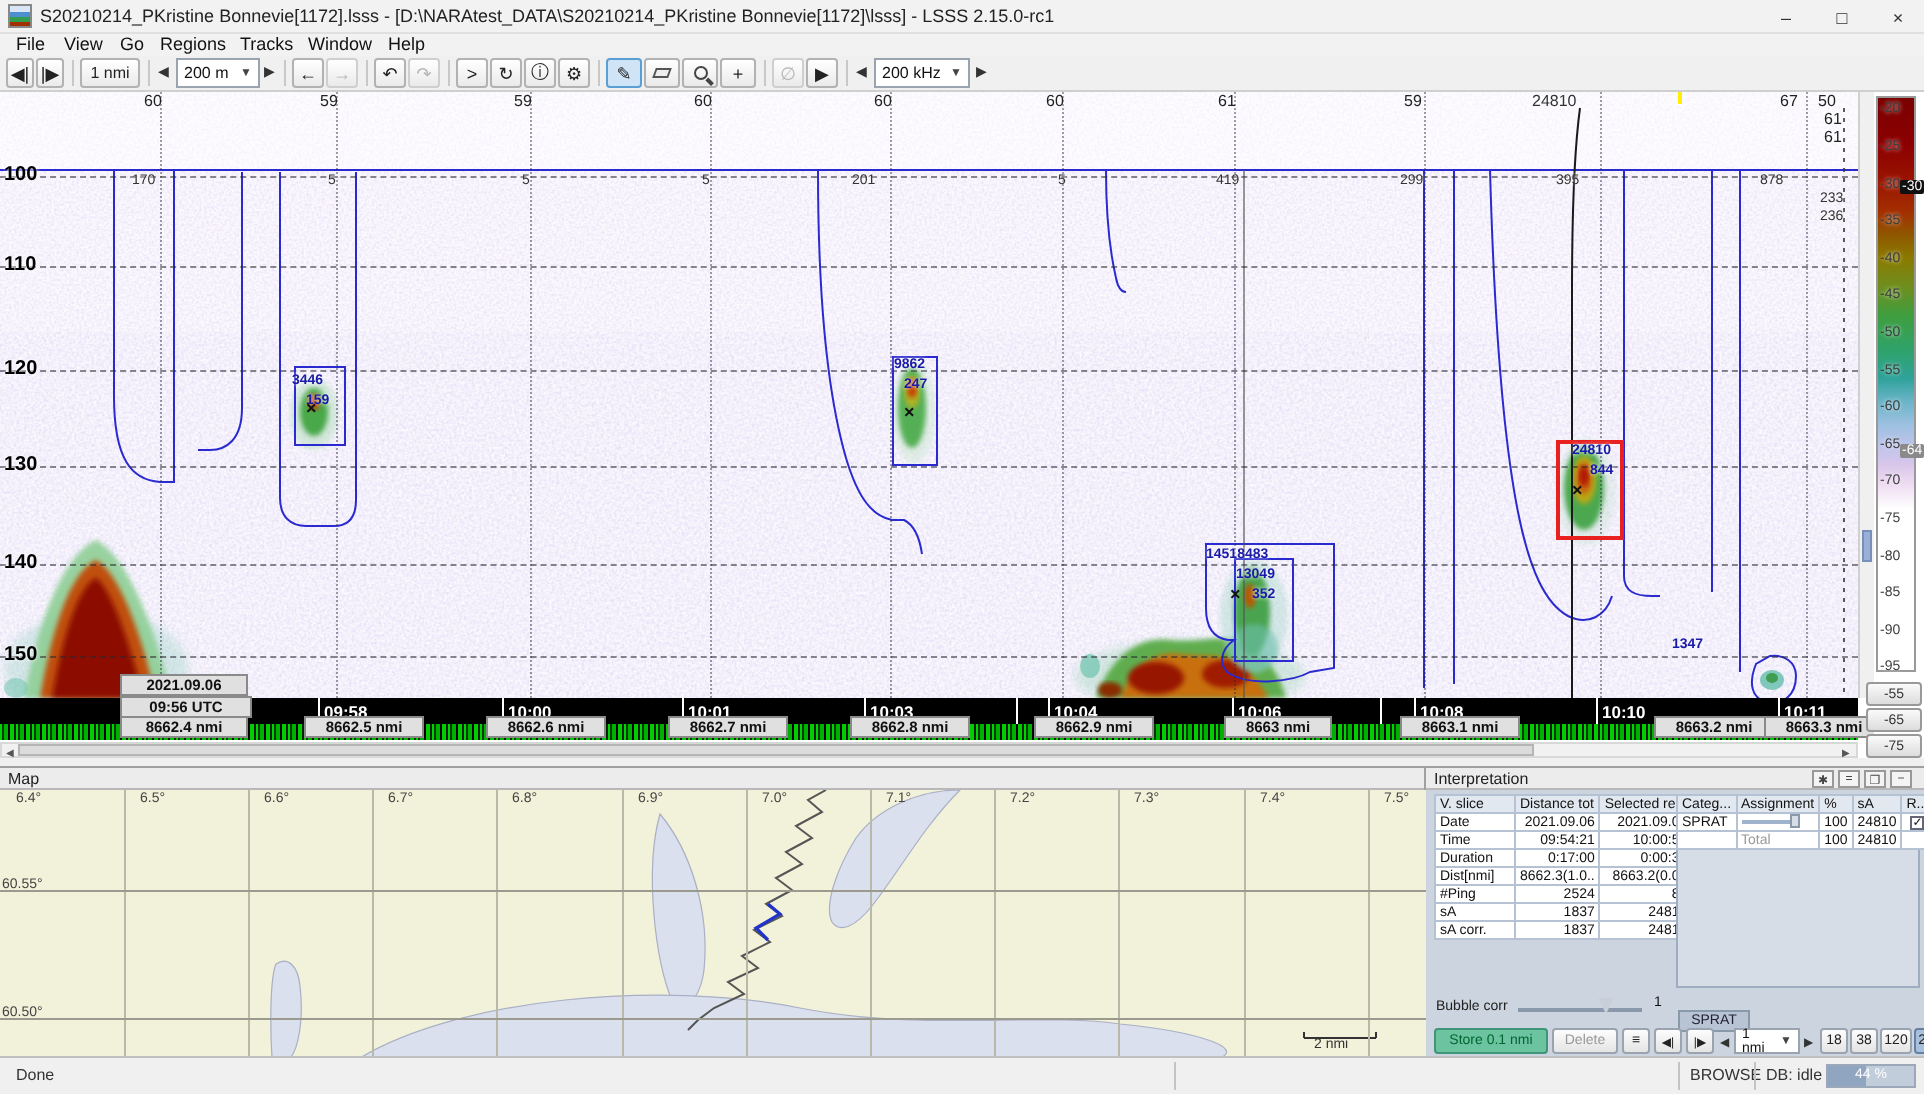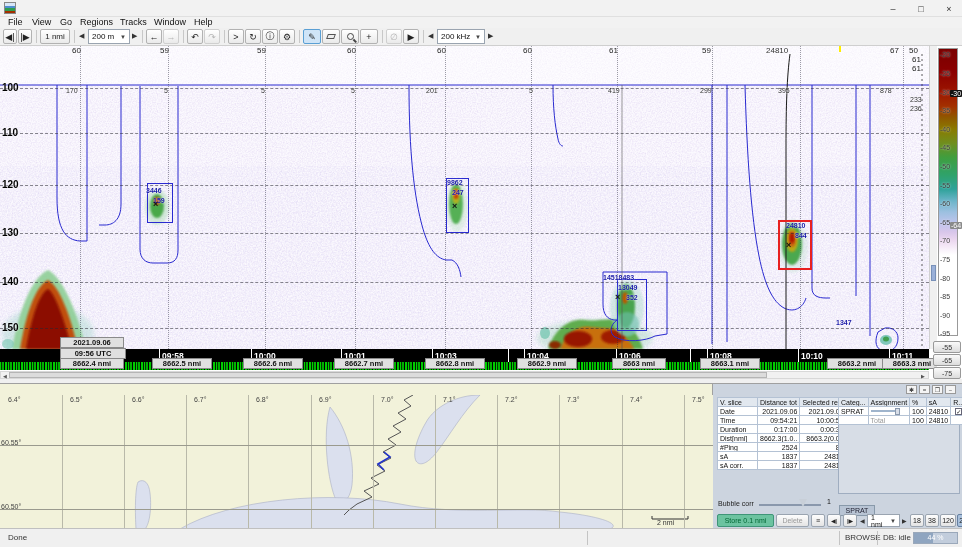--- a/index.html
+++ b/index.html
@@ -72,20 +72,21 @@
 #sprat-tab{background:#b8c4d4;border:1px solid #8899aa;font-size:7px;display:flex;align-items:center;justify-content:center;color:#223}
 
 #statusbar{left:0;top:528px;width:962px;height:19px;background:#f0f0f0;border-top:1px solid #c0c0c0;font-size:8px;color:#333}
 .sbsep{top:2px;width:1px;height:14px;background:#c4c4c4}
 </style>
 </head>
 <body>
 
 <div class="abs" id="titlebar">
   <div class="abs" id="app-icon"></div>
+  <div class="abs" id="title-text">S20210214_PKristine Bonnevie[1172].lsss - [D:\NARAtest_DATA\S20210214_PKristine Bonnevie[1172]\lsss] - LSSS 2.15.0-rc1</div>
   <div class="abs winbtn" style="left:880px">–</div>
   <div class="abs winbtn" style="left:908px">□</div>
   <div class="abs winbtn" style="left:936px">×</div>
 </div>
 
 <div class="abs" id="menubar">
   <span class="abs menu-item" style="left:4px">File</span>
   <span class="abs menu-item" style="left:28px">View</span>
   <span class="abs menu-item" style="left:56px">Go</span>
   <span class="abs menu-item" style="left:76px">Regions</span>
@@ -363,20 +364,21 @@
     <span class="abs cbl" style="top:284px">-95</span>
     <span class="abs cbtag" style="left:13px;top:44px;background:#111">-30</span>
     <span class="abs cbtag" style="left:13px;top:176px;background:#8a8a8a">-64</span>
     <div class="abs thrbtn" style="top:295px">-55</div>
     <div class="abs thrbtn" style="top:308px">-65</div>
     <div class="abs thrbtn" style="top:321px">-75</div>
   </div>
 </div>
 
 <div class="abs" id="map-panel">
+  <div class="panel-title">Map</div>
   <div class="abs" id="map-area">
     <svg class="abs" width="713" height="134" style="left:0;top:0">
       <g fill="#dbe0ee" stroke="#a9afc4" stroke-width="0.6">
         <path d="M480,0 C462,18 450,40 436,58 C428,68 420,72 416,66 C412,58 418,40 428,24 C438,10 458,0 480,0 Z"></path>
         <path d="M330,12 C345,30 355,60 352,90 C350,105 342,112 336,105 C328,88 322,40 330,12 Z"></path>
         <path d="M180,134 C230,104 330,95 400,109 C460,121 520,111 560,117 C600,121 622,129 610,134 Z"></path>
         <path d="M138,87 C144,83 149,88 150,98 C152,115 149,130 145,134 L136,134 C135,118 135,94 138,87 Z"></path>
       </g>
       <polyline points="413,0 404,5 411,11 398,18 406,24 393,31 401,37 388,44 396,50 383,57 391,63 377,70 385,76 371,83 379,89 364,96 372,102 357,109 349,115 344,120" fill="none" stroke="#555" stroke-width="1"></polyline>
       <polyline points="384,57 390,62 378,69 384,75" fill="none" stroke="#2233cc" stroke-width="1.6"></polyline>
@@ -407,20 +409,21 @@
     <span class="abs lon" style="left:567px">7.3°</span>
     <span class="abs lon" style="left:630px">7.4°</span>
     <span class="abs lon" style="left:692px">7.5°</span>
     <span class="abs lat" style="top:44px">60.55°</span>
     <span class="abs lat" style="top:108px">60.50°</span>
     <span class="abs" id="scalebar" style="left:657px;top:124px">2 nmi</span>
   </div>
 </div>
 
 <div class="abs" id="interp">
+  <div class="panel-title">Interpretation</div>
   <div class="abs pt-icon" style="left:906px;left:193px;top:1px">✱</div>
   <div class="abs pt-icon" style="left:206px;top:1px">=</div>
   <div class="abs pt-icon" style="left:219px;top:1px">❐</div>
   <div class="abs pt-icon" style="left:232px;top:1px">−</div>
 
   <table class="itab abs" style="left:4px;top:13px">
     <tbody>
         <tr>
       <th style="width:40px">V. slice</th>
       <th style="width:42px">Distance tot</th>

